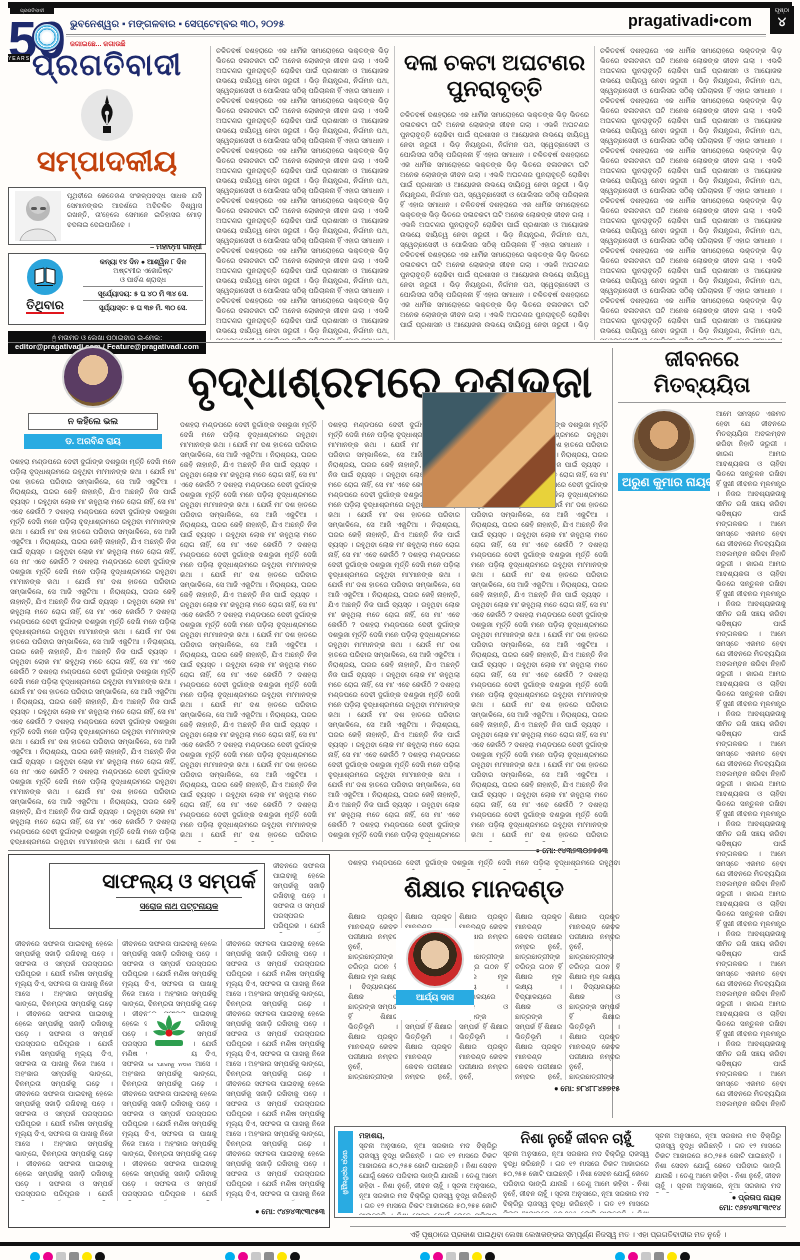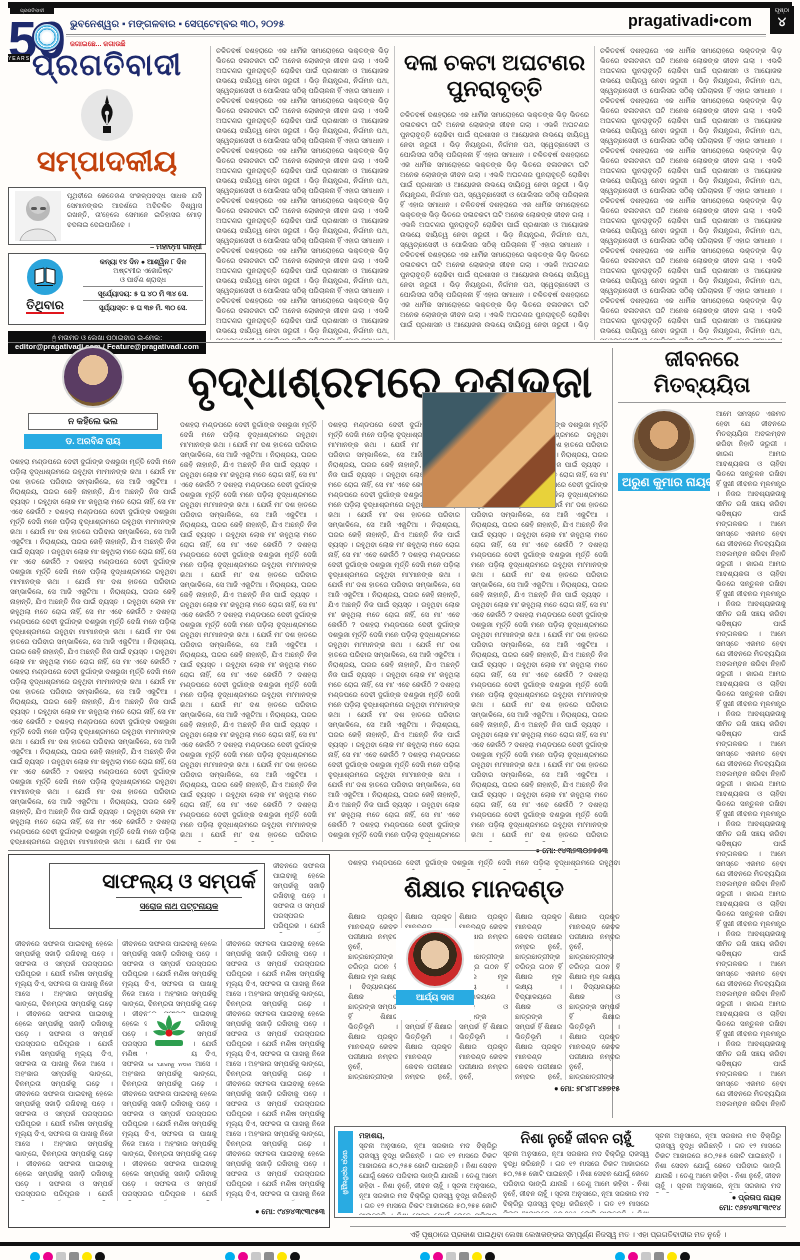--- a/index.html
+++ b/index.html
@@ -115,21 +115,21 @@
       <div class="headline" style="font-size:22px;line-height:26px;padding:4px 0 8px 0;">ଦଳା ଚକଟା ଅଘଟଣର ପୁନରାବୃତ୍ତି</div>
       <div class="btext" style="height:220px;">ଚଳିତବର୍ଷ ଦଶହରାରେ ଏକ ଧାର୍ମିକ ସମାରୋହରେ ଭକ୍ତଙ୍କ ଭିଡ଼ ଭିତରେ ଦଳାଚକଟା ଘଟି ଅନେକ ଲୋକଙ୍କ ଜୀବନ ଗଲା । ଏଭଳି ଅଘଟଣର ପୁନରାବୃତ୍ତି ରୋକିବା ପାଇଁ ପ୍ରଶାସନ ଓ ଆୟୋଜକ ଉଭୟେ ଦାୟିତ୍ୱ ନେବା ଜରୁରୀ । ଭିଡ଼ ନିୟନ୍ତ୍ରଣ, ନିର୍ଗମନ ପଥ, ସ୍ୱେଚ୍ଛାସେବୀ ଓ ପୋଲିସର ସଠିକ୍ ପରିଚାଳନା ହିଁ ଏହାର ସମାଧାନ । ଚଳିତବର୍ଷ ଦଶହରାରେ ଏକ ଧାର୍ମିକ ସମାରୋହରେ ଭକ୍ତଙ୍କ ଭିଡ଼ ଭିତରେ ଦଳାଚକଟା ଘଟି ଅନେକ ଲୋକଙ୍କ ଜୀବନ ଗଲା । ଏଭଳି ଅଘଟଣର ପୁନରାବୃତ୍ତି ରୋକିବା ପାଇଁ ପ୍ରଶାସନ ଓ ଆୟୋଜକ ଉଭୟେ ଦାୟିତ୍ୱ ନେବା ଜରୁରୀ । ଭିଡ଼ ନିୟନ୍ତ୍ରଣ, ନିର୍ଗମନ ପଥ, ସ୍ୱେଚ୍ଛାସେବୀ ଓ ପୋଲିସର ସଠିକ୍ ପରିଚାଳନା ହିଁ ଏହାର ସମାଧାନ । ଚଳିତବର୍ଷ ଦଶହରାରେ ଏକ ଧାର୍ମିକ ସମାରୋହରେ ଭକ୍ତଙ୍କ ଭିଡ଼ ଭିତରେ ଦଳାଚକଟା ଘଟି ଅନେକ ଲୋକଙ୍କ ଜୀବନ ଗଲା । ଏଭଳି ଅଘଟଣର ପୁନରାବୃତ୍ତି ରୋକିବା ପାଇଁ ପ୍ରଶାସନ ଓ ଆୟୋଜକ ଉଭୟେ ଦାୟିତ୍ୱ ନେବା ଜରୁରୀ । ଭିଡ଼ ନିୟନ୍ତ୍ରଣ, ନିର୍ଗମନ ପଥ, ସ୍ୱେଚ୍ଛାସେବୀ ଓ ପୋଲିସର ସଠିକ୍ ପରିଚାଳନା ହିଁ ଏହାର ସମାଧାନ । ଚଳିତବର୍ଷ ଦଶହରାରେ ଏକ ଧାର୍ମିକ ସମାରୋହରେ ଭକ୍ତଙ୍କ ଭିଡ଼ ଭିତରେ ଦଳାଚକଟା ଘଟି ଅନେକ ଲୋକଙ୍କ ଜୀବନ ଗଲା । ଏଭଳି ଅଘଟଣର ପୁନରାବୃତ୍ତି ରୋକିବା ପାଇଁ ପ୍ରଶାସନ ଓ ଆୟୋଜକ ଉଭୟେ ଦାୟିତ୍ୱ ନେବା ଜରୁରୀ । ଭିଡ଼ ନିୟନ୍ତ୍ରଣ, ନିର୍ଗମନ ପଥ, ସ୍ୱେଚ୍ଛାସେବୀ ଓ ପୋଲିସର ସଠିକ୍ ପରିଚାଳନା ହିଁ ଏହାର ସମାଧାନ । ଚଳିତବର୍ଷ ଦଶହରାରେ ଏକ ଧାର୍ମିକ ସମାରୋହରେ ଭକ୍ତଙ୍କ ଭିଡ଼ ଭିତରେ ଦଳାଚକଟା ଘଟି ଅନେକ ଲୋକଙ୍କ ଜୀବନ ଗଲା । ଏଭଳି ଅଘଟଣର ପୁନରାବୃତ୍ତି ରୋକିବା ପାଇଁ ପ୍ରଶାସନ ଓ ଆୟୋଜକ ଉଭୟେ ଦାୟିତ୍ୱ ନେବା ଜରୁରୀ । ଭିଡ଼ ନିୟନ୍ତ୍ରଣ, ନିର୍ଗମନ ପଥ, ସ୍ୱେଚ୍ଛାସେବୀ ଓ ପୋଲିସର ସଠିକ୍ ପରିଚାଳନା ହିଁ ଏହାର ସମାଧାନ । ଚଳିତବର୍ଷ ଦଶହରାରେ ଏକ ଧାର୍ମିକ ସମାରୋହରେ ଭକ୍ତଙ୍କ ଭିଡ଼ ଭିତରେ ଦଳାଚକଟା ଘଟି ଅନେକ ଲୋକଙ୍କ ଜୀବନ ଗଲା । ଏଭଳି ଅଘଟଣର ପୁନରାବୃତ୍ତି ରୋକିବା ପାଇଁ ପ୍ରଶାସନ ଓ ଆୟୋଜକ ଉଭୟେ ଦାୟିତ୍ୱ ନେବା ଜରୁରୀ । ଭିଡ଼ ନିୟନ୍ତ୍ରଣ, ନିର୍ଗମନ ପଥ, ସ୍ୱେଚ୍ଛାସେବୀ ଓ ପୋଲିସର ସଠିକ୍ ପରିଚାଳନା ହିଁ ଏହାର ସମାଧାନ । ଚଳିତବର୍ଷ ଦଶହରାରେ ଏକ ଧାର୍ମିକ ସମାରୋହରେ ଭକ୍ତଙ୍କ ଭିଡ଼ ଭିତରେ ଦଳାଚକଟା ଘଟି ଅନେକ ଲୋକଙ୍କ ଜୀବନ ଗଲା । ଏଭଳି ଅଘଟଣର ପୁନରାବୃତ୍ତି ରୋକିବା ପାଇଁ ପ୍ରଶାସନ ଓ ଆୟୋଜକ ଉଭୟେ ଦାୟିତ୍ୱ ନେବା ଜରୁରୀ । ଭିଡ଼ ନିୟନ୍ତ୍ରଣ, ନିର୍ଗମନ ପଥ, ସ୍ୱେଚ୍ଛାସେବୀ ଓ ପୋଲିସର ସଠିକ୍ ପରିଚାଳନା ହିଁ ଏହାର ସମାଧାନ ।</div>
     </div>
     <div class="btext colrule" style="width:188px;height:294px;padding-left:5px;">ଚଳିତବର୍ଷ ଦଶହରାରେ ଏକ ଧାର୍ମିକ ସମାରୋହରେ ଭକ୍ତଙ୍କ ଭିଡ଼ ଭିତରେ ଦଳାଚକଟା ଘଟି ଅନେକ ଲୋକଙ୍କ ଜୀବନ ଗଲା । ଏଭଳି ଅଘଟଣର ପୁନରାବୃତ୍ତି ରୋକିବା ପାଇଁ ପ୍ରଶାସନ ଓ ଆୟୋଜକ ଉଭୟେ ଦାୟିତ୍ୱ ନେବା ଜରୁରୀ । ଭିଡ଼ ନିୟନ୍ତ୍ରଣ, ନିର୍ଗମନ ପଥ, ସ୍ୱେଚ୍ଛାସେବୀ ଓ ପୋଲିସର ସଠିକ୍ ପରିଚାଳନା ହିଁ ଏହାର ସମାଧାନ । ଚଳିତବର୍ଷ ଦଶହରାରେ ଏକ ଧାର୍ମିକ ସମାରୋହରେ ଭକ୍ତଙ୍କ ଭିଡ଼ ଭିତରେ ଦଳାଚକଟା ଘଟି ଅନେକ ଲୋକଙ୍କ ଜୀବନ ଗଲା । ଏଭଳି ଅଘଟଣର ପୁନରାବୃତ୍ତି ରୋକିବା ପାଇଁ ପ୍ରଶାସନ ଓ ଆୟୋଜକ ଉଭୟେ ଦାୟିତ୍ୱ ନେବା ଜରୁରୀ । ଭିଡ଼ ନିୟନ୍ତ୍ରଣ, ନିର୍ଗମନ ପଥ, ସ୍ୱେଚ୍ଛାସେବୀ ଓ ପୋଲିସର ସଠିକ୍ ପରିଚାଳନା ହିଁ ଏହାର ସମାଧାନ । ଚଳିତବର୍ଷ ଦଶହରାରେ ଏକ ଧାର୍ମିକ ସମାରୋହରେ ଭକ୍ତଙ୍କ ଭିଡ଼ ଭିତରେ ଦଳାଚକଟା ଘଟି ଅନେକ ଲୋକଙ୍କ ଜୀବନ ଗଲା । ଏଭଳି ଅଘଟଣର ପୁନରାବୃତ୍ତି ରୋକିବା ପାଇଁ ପ୍ରଶାସନ ଓ ଆୟୋଜକ ଉଭୟେ ଦାୟିତ୍ୱ ନେବା ଜରୁରୀ । ଭିଡ଼ ନିୟନ୍ତ୍ରଣ, ନିର୍ଗମନ ପଥ, ସ୍ୱେଚ୍ଛାସେବୀ ଓ ପୋଲିସର ସଠିକ୍ ପରିଚାଳନା ହିଁ ଏହାର ସମାଧାନ । ଚଳିତବର୍ଷ ଦଶହରାରେ ଏକ ଧାର୍ମିକ ସମାରୋହରେ ଭକ୍ତଙ୍କ ଭିଡ଼ ଭିତରେ ଦଳାଚକଟା ଘଟି ଅନେକ ଲୋକଙ୍କ ଜୀବନ ଗଲା । ଏଭଳି ଅଘଟଣର ପୁନରାବୃତ୍ତି ରୋକିବା ପାଇଁ ପ୍ରଶାସନ ଓ ଆୟୋଜକ ଉଭୟେ ଦାୟିତ୍ୱ ନେବା ଜରୁରୀ । ଭିଡ଼ ନିୟନ୍ତ୍ରଣ, ନିର୍ଗମନ ପଥ, ସ୍ୱେଚ୍ଛାସେବୀ ଓ ପୋଲିସର ସଠିକ୍ ପରିଚାଳନା ହିଁ ଏହାର ସମାଧାନ । ଚଳିତବର୍ଷ ଦଶହରାରେ ଏକ ଧାର୍ମିକ ସମାରୋହରେ ଭକ୍ତଙ୍କ ଭିଡ଼ ଭିତରେ ଦଳାଚକଟା ଘଟି ଅନେକ ଲୋକଙ୍କ ଜୀବନ ଗଲା । ଏଭଳି ଅଘଟଣର ପୁନରାବୃତ୍ତି ରୋକିବା ପାଇଁ ପ୍ରଶାସନ ଓ ଆୟୋଜକ ଉଭୟେ ଦାୟିତ୍ୱ ନେବା ଜରୁରୀ । ଭିଡ଼ ନିୟନ୍ତ୍ରଣ, ନିର୍ଗମନ ପଥ, ସ୍ୱେଚ୍ଛାସେବୀ ଓ ପୋଲିସର ସଠିକ୍ ପରିଚାଳନା ହିଁ ଏହାର ସମାଧାନ । ଚଳିତବର୍ଷ ଦଶହରାରେ ଏକ ଧାର୍ମିକ ସମାରୋହରେ ଭକ୍ତଙ୍କ ଭିଡ଼ ଭିତରେ ଦଳାଚକଟା ଘଟି ଅନେକ ଲୋକଙ୍କ ଜୀବନ ଗଲା । ଏଭଳି ଅଘଟଣର ପୁନରାବୃତ୍ତି ରୋକିବା ପାଇଁ ପ୍ରଶାସନ ଓ ଆୟୋଜକ ଉଭୟେ ଦାୟିତ୍ୱ ନେବା ଜରୁରୀ । ଭିଡ଼ ନିୟନ୍ତ୍ରଣ, ନିର୍ଗମନ ପଥ, ସ୍ୱେଚ୍ଛାସେବୀ ଓ ପୋଲିସର ସଠିକ୍ ପରିଚାଳନା ହିଁ ଏହାର ସମାଧାନ । ଚଳିତବର୍ଷ ଦଶହରାରେ ଏକ ଧାର୍ମିକ ସମାରୋହରେ ଭକ୍ତଙ୍କ ଭିଡ଼ ଭିତରେ ଦଳାଚକଟା ଘଟି ଅନେକ ଲୋକଙ୍କ ଜୀବନ ଗଲା । ଏଭଳି ଅଘଟଣର ପୁନରାବୃତ୍ତି ରୋକିବା ପାଇଁ ପ୍ରଶାସନ ଓ ଆୟୋଜକ ଉଭୟେ ଦାୟିତ୍ୱ ନେବା ଜରୁରୀ । ଭିଡ଼ ନିୟନ୍ତ୍ରଣ, ନିର୍ଗମନ ପଥ, ସ୍ୱେଚ୍ଛାସେବୀ ଓ ପୋଲିସର ସଠିକ୍ ପରିଚାଳନା ହିଁ ଏହାର ସମାଧାନ । ଚଳିତବର୍ଷ ଦଶହରାରେ ଏକ ଧାର୍ମିକ ସମାରୋହରେ ଭକ୍ତଙ୍କ ଭିଡ଼ ଭିତରେ ଦଳାଚକଟା ଘଟି ଅନେକ ଲୋକଙ୍କ ଜୀବନ ଗଲା । ଏଭଳି ଅଘଟଣର ପୁନରାବୃତ୍ତି ରୋକିବା ପାଇଁ ପ୍ରଶାସନ ଓ ଆୟୋଜକ ଉଭୟେ ଦାୟିତ୍ୱ ନେବା ଜରୁରୀ । ଭିଡ଼ ନିୟନ୍ତ୍ରଣ, ନିର୍ଗମନ ପଥ, ସ୍ୱେଚ୍ଛାସେବୀ ଓ ପୋଲିସର ସଠିକ୍ ପରିଚାଳନା ହିଁ ଏହାର ସମାଧାନ । ଚଳିତବର୍ଷ ଦଶହରାରେ ଏକ ଧାର୍ମିକ ସମାରୋହରେ ଭକ୍ତଙ୍କ ଭିଡ଼ ଭିତରେ ଦଳାଚକଟା ଘଟି ଅନେକ ଲୋକଙ୍କ ଜୀବନ ଗଲା । ଏଭଳି ଅଘଟଣର ପୁନରାବୃତ୍ତି ରୋକିବା ପାଇଁ ପ୍ରଶାସନ ଓ ଆୟୋଜକ ଉଭୟେ ଦାୟିତ୍ୱ ନେବା ଜରୁରୀ । ଭିଡ଼ ନିୟନ୍ତ୍ରଣ, ନିର୍ଗମନ ପଥ, ସ୍ୱେଚ୍ଛାସେବୀ ଓ ପୋଲିସର ସଠିକ୍ ପରିଚାଳନା ହିଁ ଏହାର ସମାଧାନ ।</div>
   </div>
 
   <div class="rule-h" style="left:8px;top:342px;width:774px;background:#777;"></div>
 
   <div class="abs headline" style="left:175px;top:348px;width:430px;font-size:44px;line-height:56px;margin-top:6px;">ବୃଦ୍ଧାଶ୍ରମରେ ଦଶଭୁଜା</div>
 
-  <div class="abs" style="left:10px;top:346px;width:166px;height:496px;font-family:Liberation Serif, serif;">
+  <div class="abs" style="left:10px;top:346px;width:166px;height:496px;">
     <div class="photo-circle" style="width:62px;height:62px;margin:0 auto;background:radial-gradient(circle at 50% 38%,#e8c39a 0 32%,#5a3c63 33% 70%,#7a5a2e 71%);"></div>
     <div style="border:1px solid #666;background:#fff;font-size:9px;font-weight:bold;text-align:center;margin:5px 18px 0 18px;padding:2px;">ନ କହିଲେ ଭଲ</div>
     <div class="namebox" style="margin:4px 14px 0 14px;">ଡ. ଅରବିନ୍ଦ ରାୟ</div>
     <div class="btext" style="height:388px;margin-top:8px;">ଦଶହରା ମଣ୍ଡପରେ ଦେବୀ ଦୁର୍ଗାଙ୍କ ଦଶଭୁଜା ମୂର୍ତ୍ତି ଦେଖି ମନେ ପଡ଼ିଲା ବୃଦ୍ଧାଶ୍ରମରେ ରହୁଥିବା ମା'ମାନଙ୍କ କଥା । ଯେଉଁ ମା' ଦଶ ହାତରେ ପରିବାର ସମ୍ଭାଳିଲେ, ସେ ଆଜି ଏକୁଟିଆ । ନିରାଶ୍ରୟ, ଘରର କେହି ନାହାନ୍ତି, ଯିଏ ଅଛନ୍ତି ନିଜ ପାଇଁ ବ୍ୟସ୍ତ । ରହୁଥିବା ଲୋକ ମା' କହୁଥିଲା ମତେ ରୋଗ ନାହିଁ, ସେ ମା' ଏବେ କେଉଁଠି ? ଦଶହରା ମଣ୍ଡପରେ ଦେବୀ ଦୁର୍ଗାଙ୍କ ଦଶଭୁଜା ମୂର୍ତ୍ତି ଦେଖି ମନେ ପଡ଼ିଲା ବୃଦ୍ଧାଶ୍ରମରେ ରହୁଥିବା ମା'ମାନଙ୍କ କଥା । ଯେଉଁ ମା' ଦଶ ହାତରେ ପରିବାର ସମ୍ଭାଳିଲେ, ସେ ଆଜି ଏକୁଟିଆ । ନିରାଶ୍ରୟ, ଘରର କେହି ନାହାନ୍ତି, ଯିଏ ଅଛନ୍ତି ନିଜ ପାଇଁ ବ୍ୟସ୍ତ । ରହୁଥିବା ଲୋକ ମା' କହୁଥିଲା ମତେ ରୋଗ ନାହିଁ, ସେ ମା' ଏବେ କେଉଁଠି ? ଦଶହରା ମଣ୍ଡପରେ ଦେବୀ ଦୁର୍ଗାଙ୍କ ଦଶଭୁଜା ମୂର୍ତ୍ତି ଦେଖି ମନେ ପଡ଼ିଲା ବୃଦ୍ଧାଶ୍ରମରେ ରହୁଥିବା ମା'ମାନଙ୍କ କଥା । ଯେଉଁ ମା' ଦଶ ହାତରେ ପରିବାର ସମ୍ଭାଳିଲେ, ସେ ଆଜି ଏକୁଟିଆ । ନିରାଶ୍ରୟ, ଘରର କେହି ନାହାନ୍ତି, ଯିଏ ଅଛନ୍ତି ନିଜ ପାଇଁ ବ୍ୟସ୍ତ । ରହୁଥିବା ଲୋକ ମା' କହୁଥିଲା ମତେ ରୋଗ ନାହିଁ, ସେ ମା' ଏବେ କେଉଁଠି ? ଦଶହରା ମଣ୍ଡପରେ ଦେବୀ ଦୁର୍ଗାଙ୍କ ଦଶଭୁଜା ମୂର୍ତ୍ତି ଦେଖି ମନେ ପଡ଼ିଲା ବୃଦ୍ଧାଶ୍ରମରେ ରହୁଥିବା ମା'ମାନଙ୍କ କଥା । ଯେଉଁ ମା' ଦଶ ହାତରେ ପରିବାର ସମ୍ଭାଳିଲେ, ସେ ଆଜି ଏକୁଟିଆ । ନିରାଶ୍ରୟ, ଘରର କେହି ନାହାନ୍ତି, ଯିଏ ଅଛନ୍ତି ନିଜ ପାଇଁ ବ୍ୟସ୍ତ । ରହୁଥିବା ଲୋକ ମା' କହୁଥିଲା ମତେ ରୋଗ ନାହିଁ, ସେ ମା' ଏବେ କେଉଁଠି ? ଦଶହରା ମଣ୍ଡପରେ ଦେବୀ ଦୁର୍ଗାଙ୍କ ଦଶଭୁଜା ମୂର୍ତ୍ତି ଦେଖି ମନେ ପଡ଼ିଲା ବୃଦ୍ଧାଶ୍ରମରେ ରହୁଥିବା ମା'ମାନଙ୍କ କଥା । ଯେଉଁ ମା' ଦଶ ହାତରେ ପରିବାର ସମ୍ଭାଳିଲେ, ସେ ଆଜି ଏକୁଟିଆ । ନିରାଶ୍ରୟ, ଘରର କେହି ନାହାନ୍ତି, ଯିଏ ଅଛନ୍ତି ନିଜ ପାଇଁ ବ୍ୟସ୍ତ । ରହୁଥିବା ଲୋକ ମା' କହୁଥିଲା ମତେ ରୋଗ ନାହିଁ, ସେ ମା' ଏବେ କେଉଁଠି ? ଦଶହରା ମଣ୍ଡପରେ ଦେବୀ ଦୁର୍ଗାଙ୍କ ଦଶଭୁଜା ମୂର୍ତ୍ତି ଦେଖି ମନେ ପଡ଼ିଲା ବୃଦ୍ଧାଶ୍ରମରେ ରହୁଥିବା ମା'ମାନଙ୍କ କଥା । ଯେଉଁ ମା' ଦଶ ହାତରେ ପରିବାର ସମ୍ଭାଳିଲେ, ସେ ଆଜି ଏକୁଟିଆ । ନିରାଶ୍ରୟ, ଘରର କେହି ନାହାନ୍ତି, ଯିଏ ଅଛନ୍ତି ନିଜ ପାଇଁ ବ୍ୟସ୍ତ । ରହୁଥିବା ଲୋକ ମା' କହୁଥିଲା ମତେ ରୋଗ ନାହିଁ, ସେ ମା' ଏବେ କେଉଁଠି ? ଦଶହରା ମଣ୍ଡପରେ ଦେବୀ ଦୁର୍ଗାଙ୍କ ଦଶଭୁଜା ମୂର୍ତ୍ତି ଦେଖି ମନେ ପଡ଼ିଲା ବୃଦ୍ଧାଶ୍ରମରେ ରହୁଥିବା ମା'ମାନଙ୍କ କଥା । ଯେଉଁ ମା' ଦଶ ହାତରେ ପରିବାର ସମ୍ଭାଳିଲେ, ସେ ଆଜି ଏକୁଟିଆ । ନିରାଶ୍ରୟ, ଘରର କେହି ନାହାନ୍ତି, ଯିଏ ଅଛନ୍ତି ନିଜ ପାଇଁ ବ୍ୟସ୍ତ । ରହୁଥିବା ଲୋକ ମା' କହୁଥିଲା ମତେ ରୋଗ ନାହିଁ, ସେ ମା' ଏବେ କେଉଁଠି ? ଦଶହରା ମଣ୍ଡପରେ ଦେବୀ ଦୁର୍ଗାଙ୍କ ଦଶଭୁଜା ମୂର୍ତ୍ତି ଦେଖି ମନେ ପଡ଼ିଲା ବୃଦ୍ଧାଶ୍ରମରେ ରହୁଥିବା ମା'ମାନଙ୍କ କଥା । ଯେଉଁ ମା' ଦଶ ହାତରେ ପରିବାର ସମ୍ଭାଳିଲେ, ସେ ଆଜି ଏକୁଟିଆ । ନିରାଶ୍ରୟ, ଘରର କେହି ନାହାନ୍ତି, ଯିଏ ଅଛନ୍ତି ନିଜ ପାଇଁ ବ୍ୟସ୍ତ । ରହୁଥିବା ଲୋକ ମା' କହୁଥିଲା ମତେ ରୋଗ ନାହିଁ, ସେ ମା' ଏବେ କେଉଁଠି ? ଦଶହରା ମଣ୍ଡପରେ ଦେବୀ ଦୁର୍ଗାଙ୍କ ଦଶଭୁଜା ମୂର୍ତ୍ତି ଦେଖି ମନେ ପଡ଼ିଲା ବୃଦ୍ଧାଶ୍ରମରେ ରହୁଥିବା ମା'ମାନଙ୍କ କଥା । ଯେଉଁ ମା' ଦଶ ହାତରେ ପରିବାର ସମ୍ଭାଳିଲେ, ସେ ଆଜି ଏକୁଟିଆ । ନିରାଶ୍ରୟ, ଘରର କେହି ନାହାନ୍ତି, ଯିଏ ଅଛନ୍ତି ନିଜ ପାଇଁ ବ୍ୟସ୍ତ । ରହୁଥିବା ଲୋକ ମା' କହୁଥିଲା ମତେ ରୋଗ ନାହିଁ, ସେ ମା' ଏବେ କେଉଁଠି ? ଦଶହରା ମଣ୍ଡପରେ ଦେବୀ ଦୁର୍ଗାଙ୍କ ଦଶଭୁଜା ମୂର୍ତ୍ତି ଦେଖି ମନେ ପଡ଼ିଲା ବୃଦ୍ଧାଶ୍ରମରେ ରହୁଥିବା ମା'ମାନଙ୍କ କଥା । ଯେଉଁ ମା' ଦଶ ହାତରେ ପରିବାର ସମ୍ଭାଳିଲେ, ସେ ଆଜି ଏକୁଟିଆ । ନିରାଶ୍ରୟ, ଘରର କେହି ନାହାନ୍ତି, ଯିଏ ଅଛନ୍ତି ନିଜ ପାଇଁ ବ୍ୟସ୍ତ । ରହୁଥିବା ଲୋକ ମା' କହୁଥିଲା ମତେ ରୋଗ ନାହିଁ, ସେ ମା' ଏବେ କେଉଁଠି ? ଦଶହରା ମଣ୍ଡପରେ ଦେବୀ ଦୁର୍ଗାଙ୍କ ଦଶଭୁଜା ମୂର୍ତ୍ତି ଦେଖି ମନେ ପଡ଼ିଲା ବୃଦ୍ଧାଶ୍ରମରେ ରହୁଥିବା ମା'ମାନଙ୍କ କଥା । ଯେଉଁ ମା' ଦଶ ହାତରେ ପରିବାର ସମ୍ଭାଳିଲେ, ସେ ଆଜି ଏକୁଟିଆ । ନିରାଶ୍ରୟ, ଘରର କେହି ନାହାନ୍ତି, ଯିଏ ଅଛନ୍ତି ନିଜ ପାଇଁ ବ୍ୟସ୍ତ । ରହୁଥିବା ଲୋକ ମା' କହୁଥିଲା ମତେ ରୋଗ ନାହିଁ, ସେ ମା' ଏବେ କେଉଁଠି ?</div>
   </div>
 
   <div class="abs" style="left:180px;top:420px;width:428px;height:422px;display:flex;">
     <div class="btext" style="width:142px;padding-right:5px;">ଦଶହରା ମଣ୍ଡପରେ ଦେବୀ ଦୁର୍ଗାଙ୍କ ଦଶଭୁଜା ମୂର୍ତ୍ତି ଦେଖି ମନେ ପଡ଼ିଲା ବୃଦ୍ଧାଶ୍ରମରେ ରହୁଥିବା ମା'ମାନଙ୍କ କଥା । ଯେଉଁ ମା' ଦଶ ହାତରେ ପରିବାର ସମ୍ଭାଳିଲେ, ସେ ଆଜି ଏକୁଟିଆ । ନିରାଶ୍ରୟ, ଘରର କେହି ନାହାନ୍ତି, ଯିଏ ଅଛନ୍ତି ନିଜ ପାଇଁ ବ୍ୟସ୍ତ । ରହୁଥିବା ଲୋକ ମା' କହୁଥିଲା ମତେ ରୋଗ ନାହିଁ, ସେ ମା' ଏବେ କେଉଁଠି ? ଦଶହରା ମଣ୍ଡପରେ ଦେବୀ ଦୁର୍ଗାଙ୍କ ଦଶଭୁଜା ମୂର୍ତ୍ତି ଦେଖି ମନେ ପଡ଼ିଲା ବୃଦ୍ଧାଶ୍ରମରେ ରହୁଥିବା ମା'ମାନଙ୍କ କଥା । ଯେଉଁ ମା' ଦଶ ହାତରେ ପରିବାର ସମ୍ଭାଳିଲେ, ସେ ଆଜି ଏକୁଟିଆ । ନିରାଶ୍ରୟ, ଘରର କେହି ନାହାନ୍ତି, ଯିଏ ଅଛନ୍ତି ନିଜ ପାଇଁ ବ୍ୟସ୍ତ । ରହୁଥିବା ଲୋକ ମା' କହୁଥିଲା ମତେ ରୋଗ ନାହିଁ, ସେ ମା' ଏବେ କେଉଁଠି ? ଦଶହରା ମଣ୍ଡପରେ ଦେବୀ ଦୁର୍ଗାଙ୍କ ଦଶଭୁଜା ମୂର୍ତ୍ତି ଦେଖି ମନେ ପଡ଼ିଲା ବୃଦ୍ଧାଶ୍ରମରେ ରହୁଥିବା ମା'ମାନଙ୍କ କଥା । ଯେଉଁ ମା' ଦଶ ହାତରେ ପରିବାର ସମ୍ଭାଳିଲେ, ସେ ଆଜି ଏକୁଟିଆ । ନିରାଶ୍ରୟ, ଘରର କେହି ନାହାନ୍ତି, ଯିଏ ଅଛନ୍ତି ନିଜ ପାଇଁ ବ୍ୟସ୍ତ । ରହୁଥିବା ଲୋକ ମା' କହୁଥିଲା ମତେ ରୋଗ ନାହିଁ, ସେ ମା' ଏବେ କେଉଁଠି ? ଦଶହରା ମଣ୍ଡପରେ ଦେବୀ ଦୁର୍ଗାଙ୍କ ଦଶଭୁଜା ମୂର୍ତ୍ତି ଦେଖି ମନେ ପଡ଼ିଲା ବୃଦ୍ଧାଶ୍ରମରେ ରହୁଥିବା ମା'ମାନଙ୍କ କଥା । ଯେଉଁ ମା' ଦଶ ହାତରେ ପରିବାର ସମ୍ଭାଳିଲେ, ସେ ଆଜି ଏକୁଟିଆ । ନିରାଶ୍ରୟ, ଘରର କେହି ନାହାନ୍ତି, ଯିଏ ଅଛନ୍ତି ନିଜ ପାଇଁ ବ୍ୟସ୍ତ । ରହୁଥିବା ଲୋକ ମା' କହୁଥିଲା ମତେ ରୋଗ ନାହିଁ, ସେ ମା' ଏବେ କେଉଁଠି ? ଦଶହରା ମଣ୍ଡପରେ ଦେବୀ ଦୁର୍ଗାଙ୍କ ଦଶଭୁଜା ମୂର୍ତ୍ତି ଦେଖି ମନେ ପଡ଼ିଲା ବୃଦ୍ଧାଶ୍ରମରେ ରହୁଥିବା ମା'ମାନଙ୍କ କଥା । ଯେଉଁ ମା' ଦଶ ହାତରେ ପରିବାର ସମ୍ଭାଳିଲେ, ସେ ଆଜି ଏକୁଟିଆ । ନିରାଶ୍ରୟ, ଘରର କେହି ନାହାନ୍ତି, ଯିଏ ଅଛନ୍ତି ନିଜ ପାଇଁ ବ୍ୟସ୍ତ । ରହୁଥିବା ଲୋକ ମା' କହୁଥିଲା ମତେ ରୋଗ ନାହିଁ, ସେ ମା' ଏବେ କେଉଁଠି ? ଦଶହରା ମଣ୍ଡପରେ ଦେବୀ ଦୁର୍ଗାଙ୍କ ଦଶଭୁଜା ମୂର୍ତ୍ତି ଦେଖି ମନେ ପଡ଼ିଲା ବୃଦ୍ଧାଶ୍ରମରେ ରହୁଥିବା ମା'ମାନଙ୍କ କଥା । ଯେଉଁ ମା' ଦଶ ହାତରେ ପରିବାର ସମ୍ଭାଳିଲେ, ସେ ଆଜି ଏକୁଟିଆ । ନିରାଶ୍ରୟ, ଘରର କେହି ନାହାନ୍ତି, ଯିଏ ଅଛନ୍ତି ନିଜ ପାଇଁ ବ୍ୟସ୍ତ । ରହୁଥିବା ଲୋକ ମା' କହୁଥିଲା ମତେ ରୋଗ ନାହିଁ, ସେ ମା' ଏବେ କେଉଁଠି ? ଦଶହରା ମଣ୍ଡପରେ ଦେବୀ ଦୁର୍ଗାଙ୍କ ଦଶଭୁଜା ମୂର୍ତ୍ତି ଦେଖି ମନେ ପଡ଼ିଲା ବୃଦ୍ଧାଶ୍ରମରେ ରହୁଥିବା ମା'ମାନଙ୍କ କଥା । ଯେଉଁ ମା' ଦଶ ହାତରେ ପରିବାର ସମ୍ଭାଳିଲେ, ସେ ଆଜି ଏକୁଟିଆ । ନିରାଶ୍ରୟ, ଘରର କେହି ନାହାନ୍ତି, ଯିଏ ଅଛନ୍ତି ନିଜ ପାଇଁ ବ୍ୟସ୍ତ । ରହୁଥିବା ଲୋକ ମା' କହୁଥିଲା ମତେ ରୋଗ ନାହିଁ, ସେ ମା' ଏବେ କେଉଁଠି ? ଦଶହରା ମଣ୍ଡପରେ ଦେବୀ ଦୁର୍ଗାଙ୍କ ଦଶଭୁଜା ମୂର୍ତ୍ତି ଦେଖି ମନେ ପଡ଼ିଲା ବୃଦ୍ଧାଶ୍ରମରେ ରହୁଥିବା ମା'ମାନଙ୍କ କଥା । ଯେଉଁ ମା' ଦଶ ହାତରେ ପରିବାର ସମ୍ଭାଳିଲେ, ସେ ଆଜି ଏକୁଟିଆ । ନିରାଶ୍ରୟ, ଘରର କେହି ନାହାନ୍ତି, ଯିଏ ଅଛନ୍ତି ନିଜ ପାଇଁ ବ୍ୟସ୍ତ । ରହୁଥିବା ଲୋକ ମା' କହୁଥିଲା ମତେ ରୋଗ ନାହିଁ, ସେ ମା' ଏବେ କେଉଁଠି ? ଦଶହରା ମଣ୍ଡପରେ ଦେବୀ ଦୁର୍ଗାଙ୍କ ଦଶଭୁଜା ମୂର୍ତ୍ତି ଦେଖି ମନେ ପଡ଼ିଲା ବୃଦ୍ଧାଶ୍ରମରେ ରହୁଥିବା ମା'ମାନଙ୍କ କଥା । ଯେଉଁ ମା' ଦଶ ହାତରେ ପରିବାର ସମ୍ଭାଳିଲେ, ସେ ଆଜି ଏକୁଟିଆ । ନିରାଶ୍ରୟ, ଘରର କେହି ନାହାନ୍ତି, ଯିଏ ଅଛନ୍ତି ନିଜ ପାଇଁ ବ୍ୟସ୍ତ । ରହୁଥିବା ଲୋକ ମା' କହୁଥିଲା ମତେ ରୋଗ ନାହିଁ, ସେ ମା' ଏବେ କେଉଁଠି ? ଦଶହରା ମଣ୍ଡପରେ ଦେବୀ ଦୁର୍ଗାଙ୍କ ଦଶଭୁଜା ମୂର୍ତ୍ତି ଦେଖି ମନେ ପଡ଼ିଲା ବୃଦ୍ଧାଶ୍ରମରେ ରହୁଥିବା ମା'ମାନଙ୍କ କଥା । ଯେଉଁ ମା' ଦଶ ହାତରେ ପରିବାର ସମ୍ଭାଳିଲେ, ସେ ଆଜି ଏକୁଟିଆ । ନିରାଶ୍ରୟ, ଘରର କେହି ନାହାନ୍ତି, ଯିଏ ଅଛନ୍ତି ନିଜ ପାଇଁ ବ୍ୟସ୍ତ । ରହୁଥିବା ଲୋକ ମା' କହୁଥିଲା ମତେ ରୋଗ ନାହିଁ, ସେ ମା' ଏବେ କେଉଁଠି ? ଦଶହରା ମଣ୍ଡପରେ ଦେବୀ ଦୁର୍ଗାଙ୍କ ଦଶଭୁଜା ମୂର୍ତ୍ତି ଦେଖି ମନେ ପଡ଼ିଲା ବୃଦ୍ଧାଶ୍ରମରେ ରହୁଥିବା ମା'ମାନଙ୍କ କଥା । ଯେଉଁ ମା' ଦଶ ହାତରେ ପରିବାର ସମ୍ଭାଳିଲେ, ସେ ଆଜି ଏକୁଟିଆ । ନିରାଶ୍ରୟ, ଘରର କେହି ନାହାନ୍ତି, ଯିଏ ଅଛନ୍ତି ନିଜ ପାଇଁ ବ୍ୟସ୍ତ । ରହୁଥିବା ଲୋକ ମା' କହୁଥିଲା ମତେ ରୋଗ ନାହିଁ, ସେ ମା' ଏବେ କେଉଁଠି ? ଦଶହରା ମଣ୍ଡପରେ ଦେବୀ ଦୁର୍ଗାଙ୍କ ଦଶଭୁଜା ମୂର୍ତ୍ତି ଦେଖି ମନେ ପଡ଼ିଲା ବୃଦ୍ଧାଶ୍ରମରେ ରହୁଥିବା ମା'ମାନଙ୍କ କଥା । ଯେଉଁ ମା' ଦଶ ହାତରେ ପରିବାର ସମ୍ଭାଳିଲେ, ସେ ଆଜି ଏକୁଟିଆ । ନିରାଶ୍ରୟ, ଘରର କେହି ନାହାନ୍ତି, ଯିଏ ଅଛନ୍ତି ନିଜ ପାଇଁ ବ୍ୟସ୍ତ । ରହୁଥିବା ଲୋକ ମା' କହୁଥିଲା ମତେ ରୋଗ ନାହିଁ, ସେ ମା' ଏବେ କେଉଁଠି ?</div>
     <div class="btext colrule" style="width:143px;padding:0 5px;">ଦଶହରା ମଣ୍ଡପରେ ଦେବୀ ଦୁର୍ଗାଙ୍କ ଦଶଭୁଜା ମୂର୍ତ୍ତି ଦେଖି ମନେ ପଡ଼ିଲା ବୃଦ୍ଧାଶ୍ରମରେ ରହୁଥିବା ମା'ମାନଙ୍କ କଥା । ଯେଉଁ ମା' ଦଶ ହାତରେ ପରିବାର ସମ୍ଭାଳିଲେ, ସେ ଆଜି ଏକୁଟିଆ । ନିରାଶ୍ରୟ, ଘରର କେହି ନାହାନ୍ତି, ଯିଏ ଅଛନ୍ତି ନିଜ ପାଇଁ ବ୍ୟସ୍ତ । ରହୁଥିବା ଲୋକ ମା' କହୁଥିଲା ମତେ ରୋଗ ନାହିଁ, ସେ ମା' ଏବେ କେଉଁଠି ? ଦଶହରା ମଣ୍ଡପରେ ଦେବୀ ଦୁର୍ଗାଙ୍କ ଦଶଭୁଜା ମୂର୍ତ୍ତି ଦେଖି ମନେ ପଡ଼ିଲା ବୃଦ୍ଧାଶ୍ରମରେ ରହୁଥିବା ମା'ମାନଙ୍କ କଥା । ଯେଉଁ ମା' ଦଶ ହାତରେ ପରିବାର ସମ୍ଭାଳିଲେ, ସେ ଆଜି ଏକୁଟିଆ । ନିରାଶ୍ରୟ, ଘରର କେହି ନାହାନ୍ତି, ଯିଏ ଅଛନ୍ତି ନିଜ ପାଇଁ ବ୍ୟସ୍ତ । ରହୁଥିବା ଲୋକ ମା' କହୁଥିଲା ମତେ ରୋଗ ନାହିଁ, ସେ ମା' ଏବେ କେଉଁଠି ? ଦଶହରା ମଣ୍ଡପରେ ଦେବୀ ଦୁର୍ଗାଙ୍କ ଦଶଭୁଜା ମୂର୍ତ୍ତି ଦେଖି ମନେ ପଡ଼ିଲା ବୃଦ୍ଧାଶ୍ରମରେ ରହୁଥିବା ମା'ମାନଙ୍କ କଥା । ଯେଉଁ ମା' ଦଶ ହାତରେ ପରିବାର ସମ୍ଭାଳିଲେ, ସେ ଆଜି ଏକୁଟିଆ । ନିରାଶ୍ରୟ, ଘରର କେହି ନାହାନ୍ତି, ଯିଏ ଅଛନ୍ତି ନିଜ ପାଇଁ ବ୍ୟସ୍ତ । ରହୁଥିବା ଲୋକ ମା' କହୁଥିଲା ମତେ ରୋଗ ନାହିଁ, ସେ ମା' ଏବେ କେଉଁଠି ? ଦଶହରା ମଣ୍ଡପରେ ଦେବୀ ଦୁର୍ଗାଙ୍କ ଦଶଭୁଜା ମୂର୍ତ୍ତି ଦେଖି ମନେ ପଡ଼ିଲା ବୃଦ୍ଧାଶ୍ରମରେ ରହୁଥିବା ମା'ମାନଙ୍କ କଥା । ଯେଉଁ ମା' ଦଶ ହାତରେ ପରିବାର ସମ୍ଭାଳିଲେ, ସେ ଆଜି ଏକୁଟିଆ । ନିରାଶ୍ରୟ, ଘରର କେହି ନାହାନ୍ତି, ଯିଏ ଅଛନ୍ତି ନିଜ ପାଇଁ ବ୍ୟସ୍ତ । ରହୁଥିବା ଲୋକ ମା' କହୁଥିଲା ମତେ ରୋଗ ନାହିଁ, ସେ ମା' ଏବେ କେଉଁଠି ? ଦଶହରା ମଣ୍ଡପରେ ଦେବୀ ଦୁର୍ଗାଙ୍କ ଦଶଭୁଜା ମୂର୍ତ୍ତି ଦେଖି ମନେ ପଡ଼ିଲା ବୃଦ୍ଧାଶ୍ରମରେ ରହୁଥିବା ମା'ମାନଙ୍କ କଥା । ଯେଉଁ ମା' ଦଶ ହାତରେ ପରିବାର ସମ୍ଭାଳିଲେ, ସେ ଆଜି ଏକୁଟିଆ । ନିରାଶ୍ରୟ, ଘରର କେହି ନାହାନ୍ତି, ଯିଏ ଅଛନ୍ତି ନିଜ ପାଇଁ ବ୍ୟସ୍ତ । ରହୁଥିବା ଲୋକ ମା' କହୁଥିଲା ମତେ ରୋଗ ନାହିଁ, ସେ ମା' ଏବେ କେଉଁଠି ? ଦଶହରା ମଣ୍ଡପରେ ଦେବୀ ଦୁର୍ଗାଙ୍କ ଦଶଭୁଜା ମୂର୍ତ୍ତି ଦେଖି ମନେ ପଡ଼ିଲା ବୃଦ୍ଧାଶ୍ରମରେ ରହୁଥିବା ମା'ମାନଙ୍କ କଥା । ଯେଉଁ ମା' ଦଶ ହାତରେ ପରିବାର ସମ୍ଭାଳିଲେ, ସେ ଆଜି ଏକୁଟିଆ । ନିରାଶ୍ରୟ, ଘରର କେହି ନାହାନ୍ତି, ଯିଏ ଅଛନ୍ତି ନିଜ ପାଇଁ ବ୍ୟସ୍ତ । ରହୁଥିବା ଲୋକ ମା' କହୁଥିଲା ମତେ ରୋଗ ନାହିଁ, ସେ ମା' ଏବେ କେଉଁଠି ? ଦଶହରା ମଣ୍ଡପରେ ଦେବୀ ଦୁର୍ଗାଙ୍କ ଦଶଭୁଜା ମୂର୍ତ୍ତି ଦେଖି ମନେ ପଡ଼ିଲା ବୃଦ୍ଧାଶ୍ରମରେ ରହୁଥିବା ମା'ମାନଙ୍କ କଥା । ଯେଉଁ ମା' ଦଶ ହାତରେ ପରିବାର ସମ୍ଭାଳିଲେ, ସେ ଆଜି ଏକୁଟିଆ । ନିରାଶ୍ରୟ, ଘରର କେହି ନାହାନ୍ତି, ଯିଏ ଅଛନ୍ତି ନିଜ ପାଇଁ ବ୍ୟସ୍ତ । ରହୁଥିବା ଲୋକ ମା' କହୁଥିଲା ମତେ ରୋଗ ନାହିଁ, ସେ ମା' ଏବେ କେଉଁଠି ? ଦଶହରା ମଣ୍ଡପରେ ଦେବୀ ଦୁର୍ଗାଙ୍କ ଦଶଭୁଜା ମୂର୍ତ୍ତି ଦେଖି ମନେ ପଡ଼ିଲା ବୃଦ୍ଧାଶ୍ରମରେ ରହୁଥିବା ମା'ମାନଙ୍କ କଥା । ଯେଉଁ ମା' ଦଶ ହାତରେ ପରିବାର ସମ୍ଭାଳିଲେ, ସେ ଆଜି ଏକୁଟିଆ । ନିରାଶ୍ରୟ, ଘରର କେହି ନାହାନ୍ତି, ଯିଏ ଅଛନ୍ତି ନିଜ ପାଇଁ ବ୍ୟସ୍ତ । ରହୁଥିବା ଲୋକ ମା' କହୁଥିଲା ମତେ ରୋଗ ନାହିଁ, ସେ ମା' ଏବେ କେଉଁଠି ? ଦଶହରା ମଣ୍ଡପରେ ଦେବୀ ଦୁର୍ଗାଙ୍କ ଦଶଭୁଜା ମୂର୍ତ୍ତି ଦେଖି ମନେ ପଡ଼ିଲା ବୃଦ୍ଧାଶ୍ରମରେ ରହୁଥିବା ମା'ମାନଙ୍କ କଥା । ଯେଉଁ ମା' ଦଶ ହାତରେ ପରିବାର ସମ୍ଭାଳିଲେ, ସେ ଆଜି ଏକୁଟିଆ । ନିରାଶ୍ରୟ, ଘରର କେହି ନାହାନ୍ତି, ଯିଏ ଅଛନ୍ତି ନିଜ ପାଇଁ ବ୍ୟସ୍ତ । ରହୁଥିବା ଲୋକ ମା' କହୁଥିଲା ମତେ ରୋଗ ନାହିଁ, ସେ ମା' ଏବେ କେଉଁଠି ? ଦଶହରା ମଣ୍ଡପରେ ଦେବୀ ଦୁର୍ଗାଙ୍କ ଦଶଭୁଜା ମୂର୍ତ୍ତି ଦେଖି ମନେ ପଡ଼ିଲା ବୃଦ୍ଧାଶ୍ରମରେ ରହୁଥିବା ମା'ମାନଙ୍କ କଥା । ଯେଉଁ ମା' ଦଶ ହାତରେ ପରିବାର ସମ୍ଭାଳିଲେ, ସେ ଆଜି ଏକୁଟିଆ । ନିରାଶ୍ରୟ, ଘରର କେହି ନାହାନ୍ତି, ଯିଏ ଅଛନ୍ତି ନିଜ ପାଇଁ ବ୍ୟସ୍ତ । ରହୁଥିବା ଲୋକ ମା' କହୁଥିଲା ମତେ ରୋଗ ନାହିଁ, ସେ ମା' ଏବେ କେଉଁଠି ? ଦଶହରା ମଣ୍ଡପରେ ଦେବୀ ଦୁର୍ଗାଙ୍କ ଦଶଭୁଜା ମୂର୍ତ୍ତି ଦେଖି ମନେ ପଡ଼ିଲା ବୃଦ୍ଧାଶ୍ରମରେ ରହୁଥିବା ମା'ମାନଙ୍କ କଥା । ଯେଉଁ ମା' ଦଶ ହାତରେ ପରିବାର ସମ୍ଭାଳିଲେ, ସେ ଆଜି ଏକୁଟିଆ । ନିରାଶ୍ରୟ, ଘରର କେହି ନାହାନ୍ତି, ଯିଏ ଅଛନ୍ତି ନିଜ ପାଇଁ ବ୍ୟସ୍ତ । ରହୁଥିବା ଲୋକ ମା' କହୁଥିଲା ମତେ ରୋଗ ନାହିଁ, ସେ ମା' ଏବେ କେଉଁଠି ? ଦଶହରା ମଣ୍ଡପରେ ଦେବୀ ଦୁର୍ଗାଙ୍କ ଦଶଭୁଜା ମୂର୍ତ୍ତି ଦେଖି ମନେ ପଡ଼ିଲା ବୃଦ୍ଧାଶ୍ରମରେ ରହୁଥିବା ମା'ମାନଙ୍କ କଥା । ଯେଉଁ ମା' ଦଶ ହାତରେ ପରିବାର ସମ୍ଭାଳିଲେ, ସେ ଆଜି ଏକୁଟିଆ । ନିରାଶ୍ରୟ, ଘରର କେହି ନାହାନ୍ତି, ଯିଏ ଅଛନ୍ତି ନିଜ ପାଇଁ ବ୍ୟସ୍ତ । ରହୁଥିବା ଲୋକ ମା' କହୁଥିଲା ମତେ ରୋଗ ନାହିଁ, ସେ ମା' ଏବେ କେଉଁଠି ?</div>
     <div class="btext colrule" style="width:143px;padding-left:5px;">ଦଶହରା ମଣ୍ଡପରେ ଦେବୀ ଦୁର୍ଗାଙ୍କ ଦଶଭୁଜା ମୂର୍ତ୍ତି ଦେଖି ମନେ ପଡ଼ିଲା ବୃଦ୍ଧାଶ୍ରମରେ ରହୁଥିବା ମା'ମାନଙ୍କ କଥା । ଯେଉଁ ମା' ଦଶ ହାତରେ ପରିବାର ସମ୍ଭାଳିଲେ, ସେ ଆଜି ଏକୁଟିଆ । ନିରାଶ୍ରୟ, ଘରର କେହି ନାହାନ୍ତି, ଯିଏ ଅଛନ୍ତି ନିଜ ପାଇଁ ବ୍ୟସ୍ତ । ରହୁଥିବା ଲୋକ ମା' କହୁଥିଲା ମତେ ରୋଗ ନାହିଁ, ସେ ମା' ଏବେ କେଉଁଠି ? ଦଶହରା ମଣ୍ଡପରେ ଦେବୀ ଦୁର୍ଗାଙ୍କ ଦଶଭୁଜା ମୂର୍ତ୍ତି ଦେଖି ମନେ ପଡ଼ିଲା ବୃଦ୍ଧାଶ୍ରମରେ ରହୁଥିବା ମା'ମାନଙ୍କ କଥା । ଯେଉଁ ମା' ଦଶ ହାତରେ ପରିବାର ସମ୍ଭାଳିଲେ, ସେ ଆଜି ଏକୁଟିଆ । ନିରାଶ୍ରୟ, ଘରର କେହି ନାହାନ୍ତି, ଯିଏ ଅଛନ୍ତି ନିଜ ପାଇଁ ବ୍ୟସ୍ତ । ରହୁଥିବା ଲୋକ ମା' କହୁଥିଲା ମତେ ରୋଗ ନାହିଁ, ସେ ମା' ଏବେ କେଉଁଠି ? ଦଶହରା ମଣ୍ଡପରେ ଦେବୀ ଦୁର୍ଗାଙ୍କ ଦଶଭୁଜା ମୂର୍ତ୍ତି ଦେଖି ମନେ ପଡ଼ିଲା ବୃଦ୍ଧାଶ୍ରମରେ ରହୁଥିବା ମା'ମାନଙ୍କ କଥା । ଯେଉଁ ମା' ଦଶ ହାତରେ ପରିବାର ସମ୍ଭାଳିଲେ, ସେ ଆଜି ଏକୁଟିଆ । ନିରାଶ୍ରୟ, ଘରର କେହି ନାହାନ୍ତି, ଯିଏ ଅଛନ୍ତି ନିଜ ପାଇଁ ବ୍ୟସ୍ତ । ରହୁଥିବା ଲୋକ ମା' କହୁଥିଲା ମତେ ରୋଗ ନାହିଁ, ସେ ମା' ଏବେ କେଉଁଠି ? ଦଶହରା ମଣ୍ଡପରେ ଦେବୀ ଦୁର୍ଗାଙ୍କ ଦଶଭୁଜା ମୂର୍ତ୍ତି ଦେଖି ମନେ ପଡ଼ିଲା ବୃଦ୍ଧାଶ୍ରମରେ ରହୁଥିବା ମା'ମାନଙ୍କ କଥା । ଯେଉଁ ମା' ଦଶ ହାତରେ ପରିବାର ସମ୍ଭାଳିଲେ, ସେ ଆଜି ଏକୁଟିଆ । ନିରାଶ୍ରୟ, ଘରର କେହି ନାହାନ୍ତି, ଯିଏ ଅଛନ୍ତି ନିଜ ପାଇଁ ବ୍ୟସ୍ତ । ରହୁଥିବା ଲୋକ ମା' କହୁଥିଲା ମତେ ରୋଗ ନାହିଁ, ସେ ମା' ଏବେ କେଉଁଠି ? ଦଶହରା ମଣ୍ଡପରେ ଦେବୀ ଦୁର୍ଗାଙ୍କ ଦଶଭୁଜା ମୂର୍ତ୍ତି ଦେଖି ମନେ ପଡ଼ିଲା ବୃଦ୍ଧାଶ୍ରମରେ ରହୁଥିବା ମା'ମାନଙ୍କ କଥା । ଯେଉଁ ମା' ଦଶ ହାତରେ ପରିବାର ସମ୍ଭାଳିଲେ, ସେ ଆଜି ଏକୁଟିଆ । ନିରାଶ୍ରୟ, ଘରର କେହି ନାହାନ୍ତି, ଯିଏ ଅଛନ୍ତି ନିଜ ପାଇଁ ବ୍ୟସ୍ତ । ରହୁଥିବା ଲୋକ ମା' କହୁଥିଲା ମତେ ରୋଗ ନାହିଁ, ସେ ମା' ଏବେ କେଉଁଠି ? ଦଶହରା ମଣ୍ଡପରେ ଦେବୀ ଦୁର୍ଗାଙ୍କ ଦଶଭୁଜା ମୂର୍ତ୍ତି ଦେଖି ମନେ ପଡ଼ିଲା ବୃଦ୍ଧାଶ୍ରମରେ ରହୁଥିବା ମା'ମାନଙ୍କ କଥା । ଯେଉଁ ମା' ଦଶ ହାତରେ ପରିବାର ସମ୍ଭାଳିଲେ, ସେ ଆଜି ଏକୁଟିଆ । ନିରାଶ୍ରୟ, ଘରର କେହି ନାହାନ୍ତି, ଯିଏ ଅଛନ୍ତି ନିଜ ପାଇଁ ବ୍ୟସ୍ତ । ରହୁଥିବା ଲୋକ ମା' କହୁଥିଲା ମତେ ରୋଗ ନାହିଁ, ସେ ମା' ଏବେ କେଉଁଠି ? ଦଶହରା ମଣ୍ଡପରେ ଦେବୀ ଦୁର୍ଗାଙ୍କ ଦଶଭୁଜା ମୂର୍ତ୍ତି ଦେଖି ମନେ ପଡ଼ିଲା ବୃଦ୍ଧାଶ୍ରମରେ ରହୁଥିବା ମା'ମାନଙ୍କ କଥା । ଯେଉଁ ମା' ଦଶ ହାତରେ ପରିବାର ସମ୍ଭାଳିଲେ, ସେ ଆଜି ଏକୁଟିଆ । ନିରାଶ୍ରୟ, ଘରର କେହି ନାହାନ୍ତି, ଯିଏ ଅଛନ୍ତି ନିଜ ପାଇଁ ବ୍ୟସ୍ତ । ରହୁଥିବା ଲୋକ ମା' କହୁଥିଲା ମତେ ରୋଗ ନାହିଁ, ସେ ମା' ଏବେ କେଉଁଠି ? ଦଶହରା ମଣ୍ଡପରେ ଦେବୀ ଦୁର୍ଗାଙ୍କ ଦଶଭୁଜା ମୂର୍ତ୍ତି ଦେଖି ମନେ ପଡ଼ିଲା ବୃଦ୍ଧାଶ୍ରମରେ ରହୁଥିବା ମା'ମାନଙ୍କ କଥା । ଯେଉଁ ମା' ଦଶ ହାତରେ ପରିବାର ସମ୍ଭାଳିଲେ, ସେ ଆଜି ଏକୁଟିଆ । ନିରାଶ୍ରୟ, ଘରର କେହି ନାହାନ୍ତି, ଯିଏ ଅଛନ୍ତି ନିଜ ପାଇଁ ବ୍ୟସ୍ତ । ରହୁଥିବା ଲୋକ ମା' କହୁଥିଲା ମତେ ରୋଗ ନାହିଁ, ସେ ମା' ଏବେ କେଉଁଠି ? ଦଶହରା ମଣ୍ଡପରେ ଦେବୀ ଦୁର୍ଗାଙ୍କ ଦଶଭୁଜା ମୂର୍ତ୍ତି ଦେଖି ମନେ ପଡ଼ିଲା ବୃଦ୍ଧାଶ୍ରମରେ ରହୁଥିବା ମା'ମାନଙ୍କ କଥା । ଯେଉଁ ମା' ଦଶ ହାତରେ ପରିବାର ସମ୍ଭାଳିଲେ, ସେ ଆଜି ଏକୁଟିଆ । ନିରାଶ୍ରୟ, ଘରର କେହି ନାହାନ୍ତି, ଯିଏ ଅଛନ୍ତି ନିଜ ପାଇଁ ବ୍ୟସ୍ତ । ରହୁଥିବା ଲୋକ ମା' କହୁଥିଲା ମତେ ରୋଗ ନାହିଁ, ସେ ମା' ଏବେ କେଉଁଠି ? ଦଶହରା ମଣ୍ଡପରେ ଦେବୀ ଦୁର୍ଗାଙ୍କ ଦଶଭୁଜା ମୂର୍ତ୍ତି ଦେଖି ମନେ ପଡ଼ିଲା ବୃଦ୍ଧାଶ୍ରମରେ ରହୁଥିବା ମା'ମାନଙ୍କ କଥା । ଯେଉଁ ମା' ଦଶ ହାତରେ ପରିବାର ସମ୍ଭାଳିଲେ, ସେ ଆଜି ଏକୁଟିଆ । ନିରାଶ୍ରୟ, ଘରର କେହି ନାହାନ୍ତି, ଯିଏ ଅଛନ୍ତି ନିଜ ପାଇଁ ବ୍ୟସ୍ତ । ରହୁଥିବା ଲୋକ ମା' କହୁଥିଲା ମତେ ରୋଗ ନାହିଁ, ସେ ମା' ଏବେ କେଉଁଠି ? ଦଶହରା ମଣ୍ଡପରେ ଦେବୀ ଦୁର୍ଗାଙ୍କ ଦଶଭୁଜା ମୂର୍ତ୍ତି ଦେଖି ମନେ ପଡ଼ିଲା ବୃଦ୍ଧାଶ୍ରମରେ ରହୁଥିବା ମା'ମାନଙ୍କ କଥା । ଯେଉଁ ମା' ଦଶ ହାତରେ ପରିବାର ସମ୍ଭାଳିଲେ, ସେ ଆଜି ଏକୁଟିଆ । ନିରାଶ୍ରୟ, ଘରର କେହି ନାହାନ୍ତି, ଯିଏ ଅଛନ୍ତି ନିଜ ପାଇଁ ବ୍ୟସ୍ତ । ରହୁଥିବା ଲୋକ ମା' କହୁଥିଲା ମତେ ରୋଗ ନାହିଁ, ସେ ମା' ଏବେ କେଉଁଠି ? ଦଶହରା ମଣ୍ଡପରେ ଦେବୀ ଦୁର୍ଗାଙ୍କ ଦଶଭୁଜା ମୂର୍ତ୍ତି ଦେଖି ମନେ ପଡ଼ିଲା ବୃଦ୍ଧାଶ୍ରମରେ ରହୁଥିବା ମା'ମାନଙ୍କ କଥା । ଯେଉଁ ମା' ଦଶ ହାତରେ ପରିବାର ସମ୍ଭାଳିଲେ, ସେ ଆଜି ଏକୁଟିଆ । ନିରାଶ୍ରୟ, ଘରର କେହି ନାହାନ୍ତି, ଯିଏ ଅଛନ୍ତି ନିଜ ପାଇଁ ବ୍ୟସ୍ତ । ରହୁଥିବା ଲୋକ ମା' କହୁଥିଲା ମତେ ରୋଗ ନାହିଁ, ସେ ମା' ଏବେ କେଉଁଠି ?</div>

